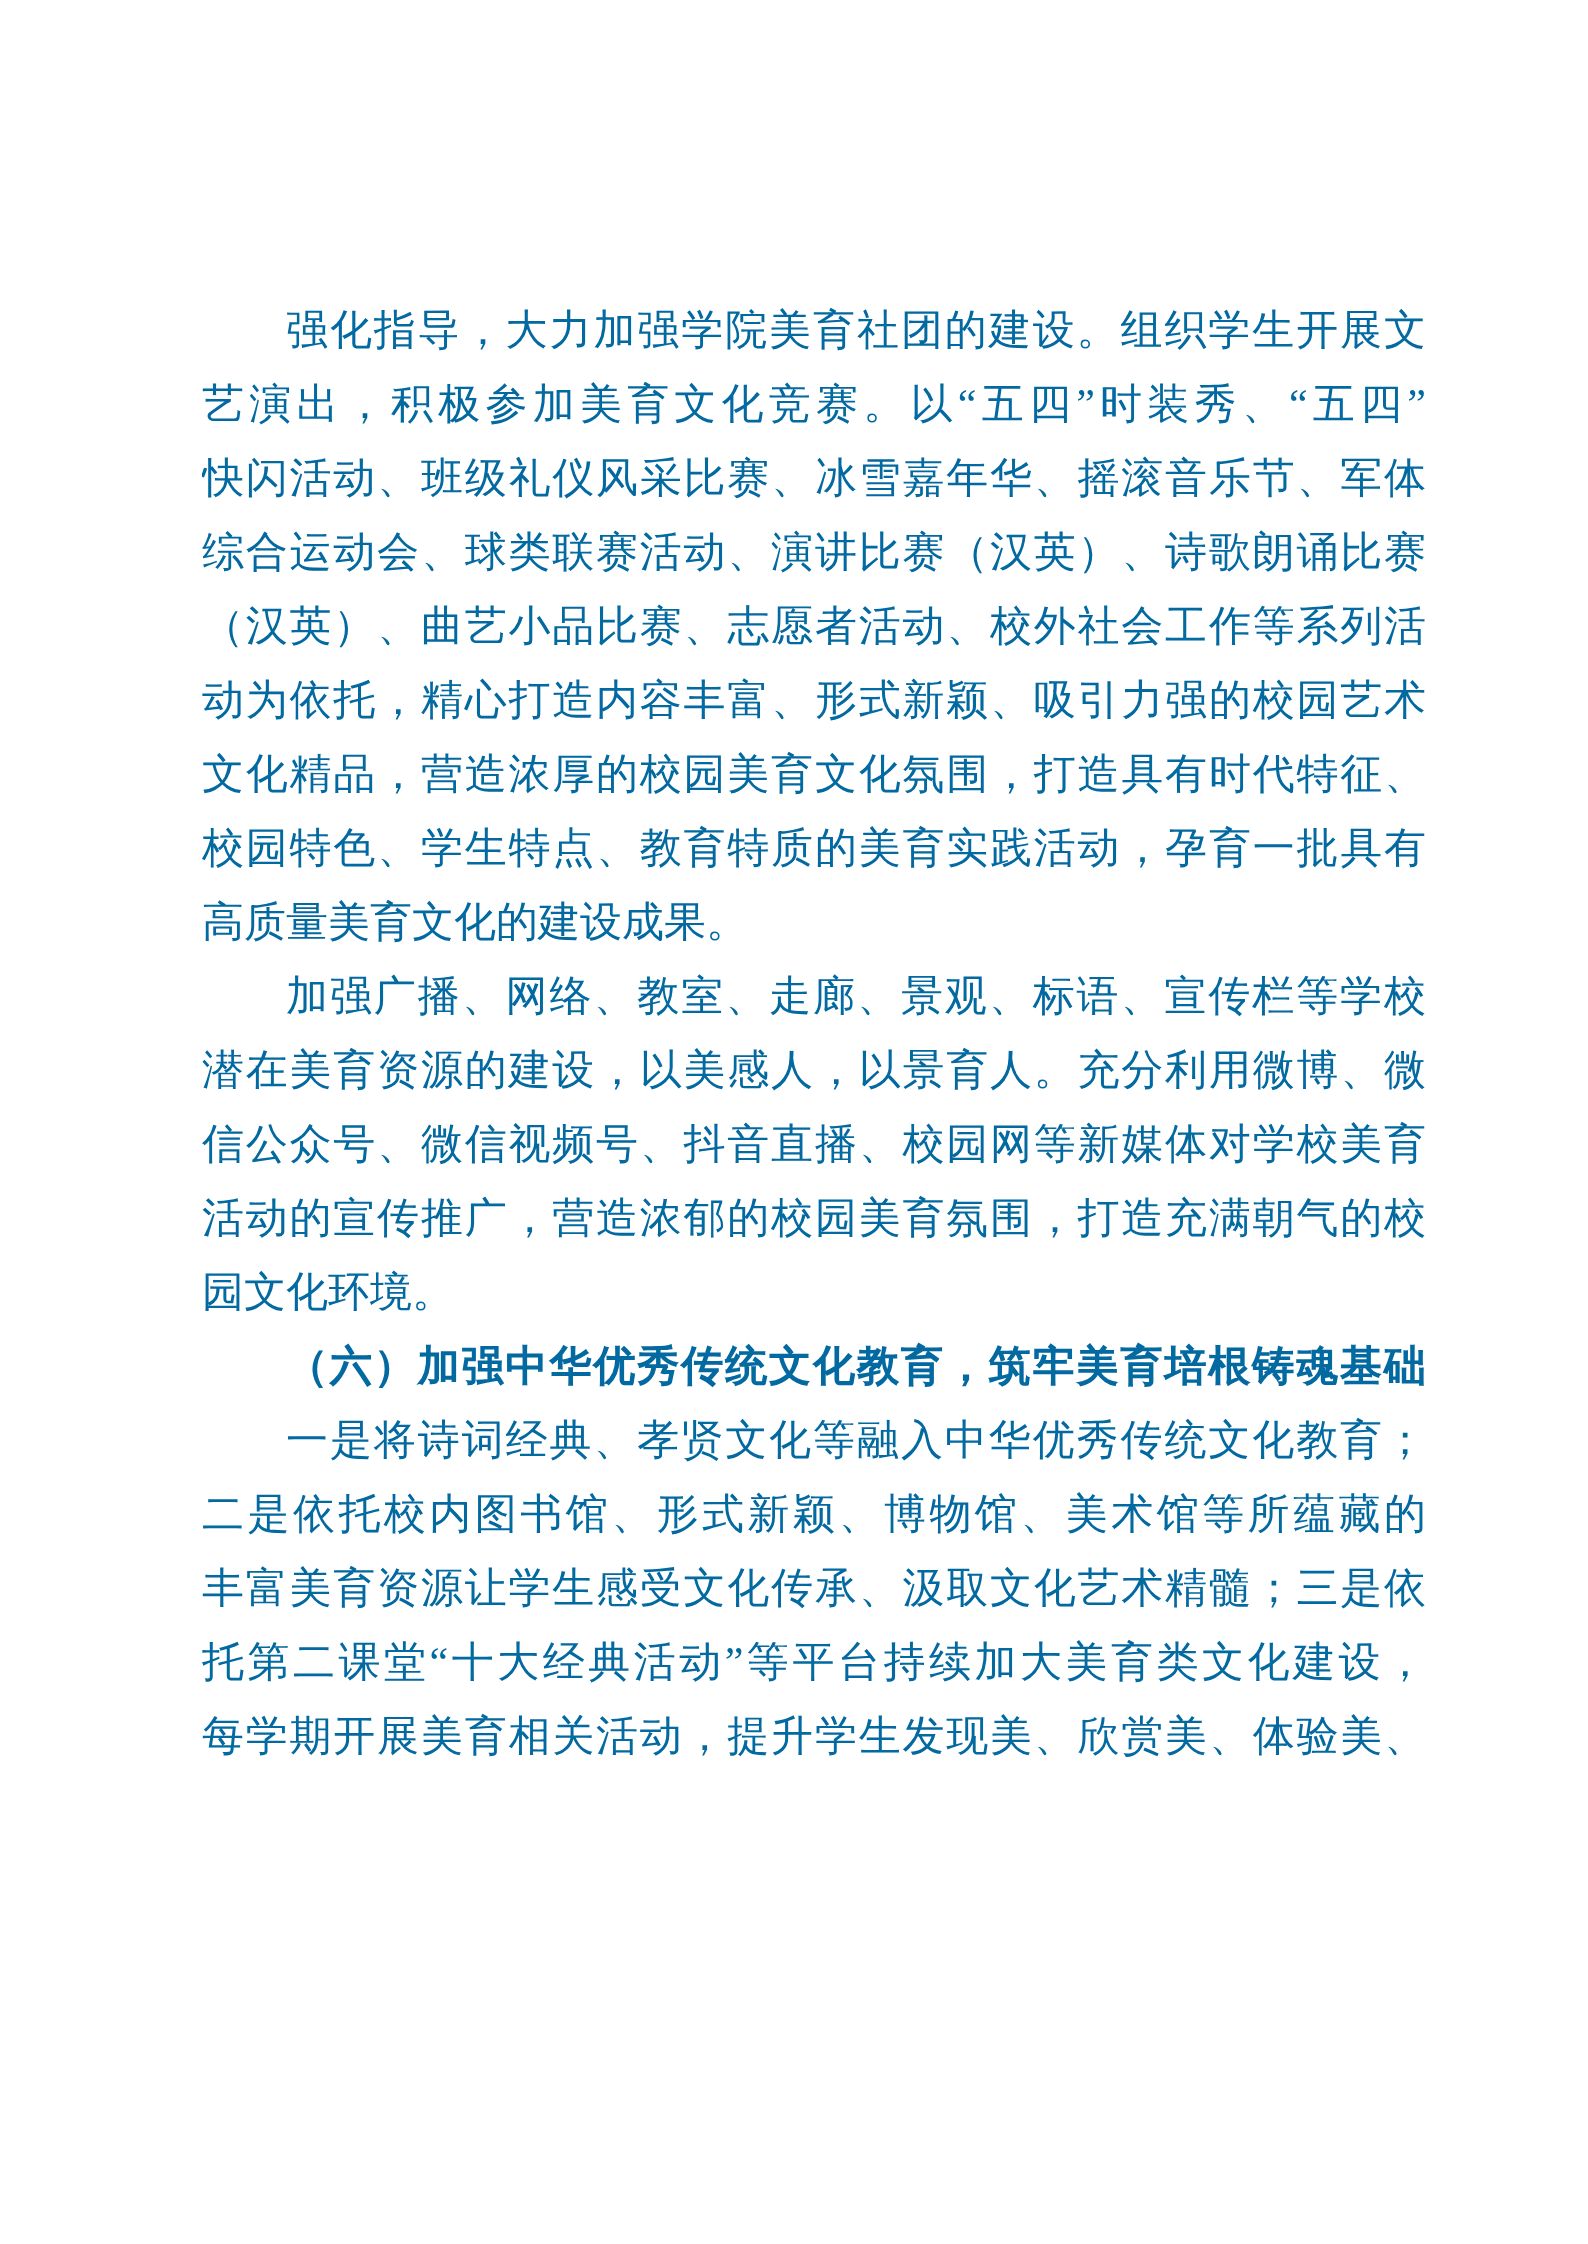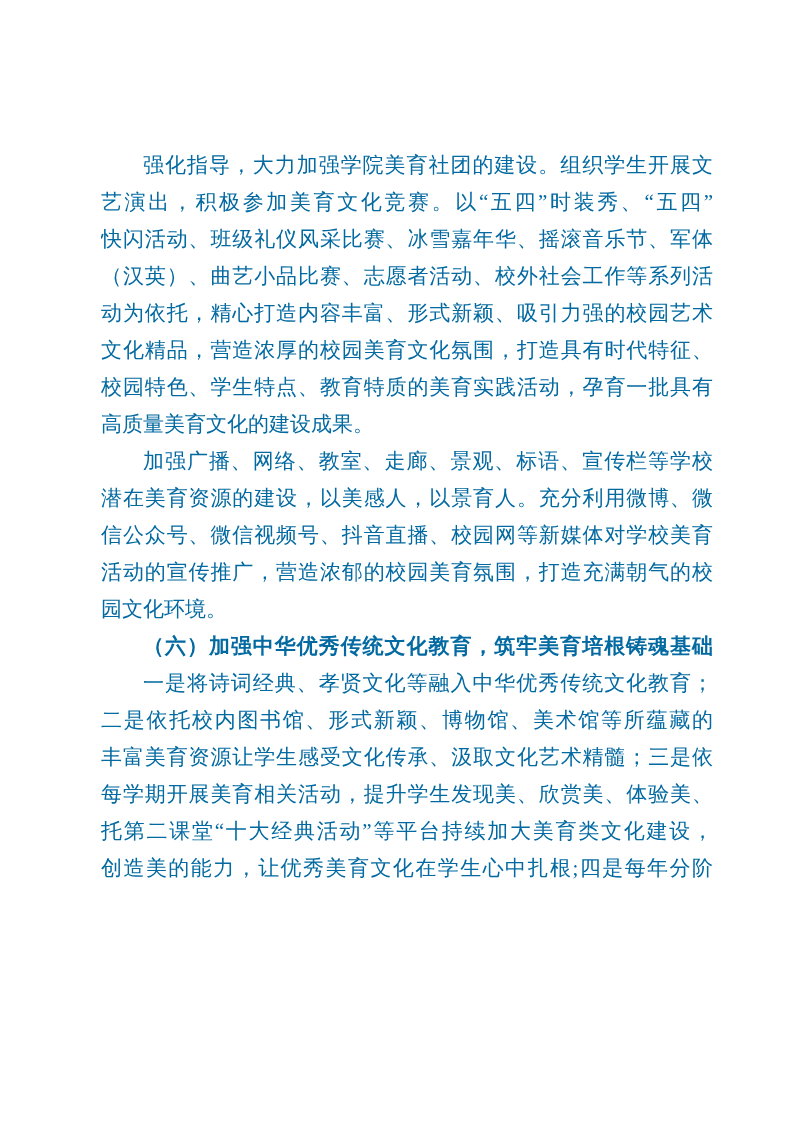--- a/index.html
+++ b/index.html
@@ -47,31 +47,31 @@
   }
 </style>
 </head>
 <body>
 
 <div class="page">
   <div class="doc">
     <div class="line indent">强化指导，大力加强学院美育社团的建设。组织学生开展文</div>
     <div class="line">艺演出，积极参加美育文化竞赛。以“五四”时装秀、“五四”</div>
     <div class="line">快闪活动、班级礼仪风采比赛、冰雪嘉年华、摇滚音乐节、军体</div>
+    <div class="line">综合运动会、球类联赛活动、演讲比赛（汉英）、诗歌朗诵比赛</div>
     <div class="line">（汉英）、曲艺小品比赛、志愿者活动、校外社会工作等系列活</div>
     <div class="line">动为依托，精心打造内容丰富、形式新颖、吸引力强的校园艺术</div>
     <div class="line">文化精品，营造浓厚的校园美育文化氛围，打造具有时代特征、</div>
     <div class="line">校园特色、学生特点、教育特质的美育实践活动，孕育一批具有</div>
     <div class="line left">高质量美育文化的建设成果。</div>
     <div class="line indent">加强广播、网络、教室、走廊、景观、标语、宣传栏等学校</div>
     <div class="line">潜在美育资源的建设，以美感人，以景育人。充分利用微博、微</div>
     <div class="line">信公众号、微信视频号、抖音直播、校园网等新媒体对学校美育</div>
     <div class="line">活动的宣传推广，营造浓郁的校园美育氛围，打造充满朝气的校</div>
     <div class="line left">园文化环境。</div>
     <div class="line indent bold">（六）加强中华优秀传统文化教育，筑牢美育培根铸魂基础</div>
     <div class="line indent">一是将诗词经典、孝贤文化等融入中华优秀传统文化教育；</div>
     <div class="line">二是依托校内图书馆、形式新颖、博物馆、美术馆等所蕴藏的</div>
     <div class="line">丰富美育资源让学生感受文化传承、汲取文化艺术精髓；三是依</div>
+    <div class="line">托第二课堂“十大经典活动”等平台持续加大美育类文化建设，</div>
     <div class="line">每学期开展美育相关活动，提升学生发现美、欣赏美、体验美、</div>
-    <div class="line">托第二课堂“十大经典活动”等平台持续加大美育类文化建设，</div>
-    <div class="line">创造美的能力，让优秀美育文化在学生心中扎根;四是每年分阶</div>
   </div>
 </div>
 
 </body></html>

